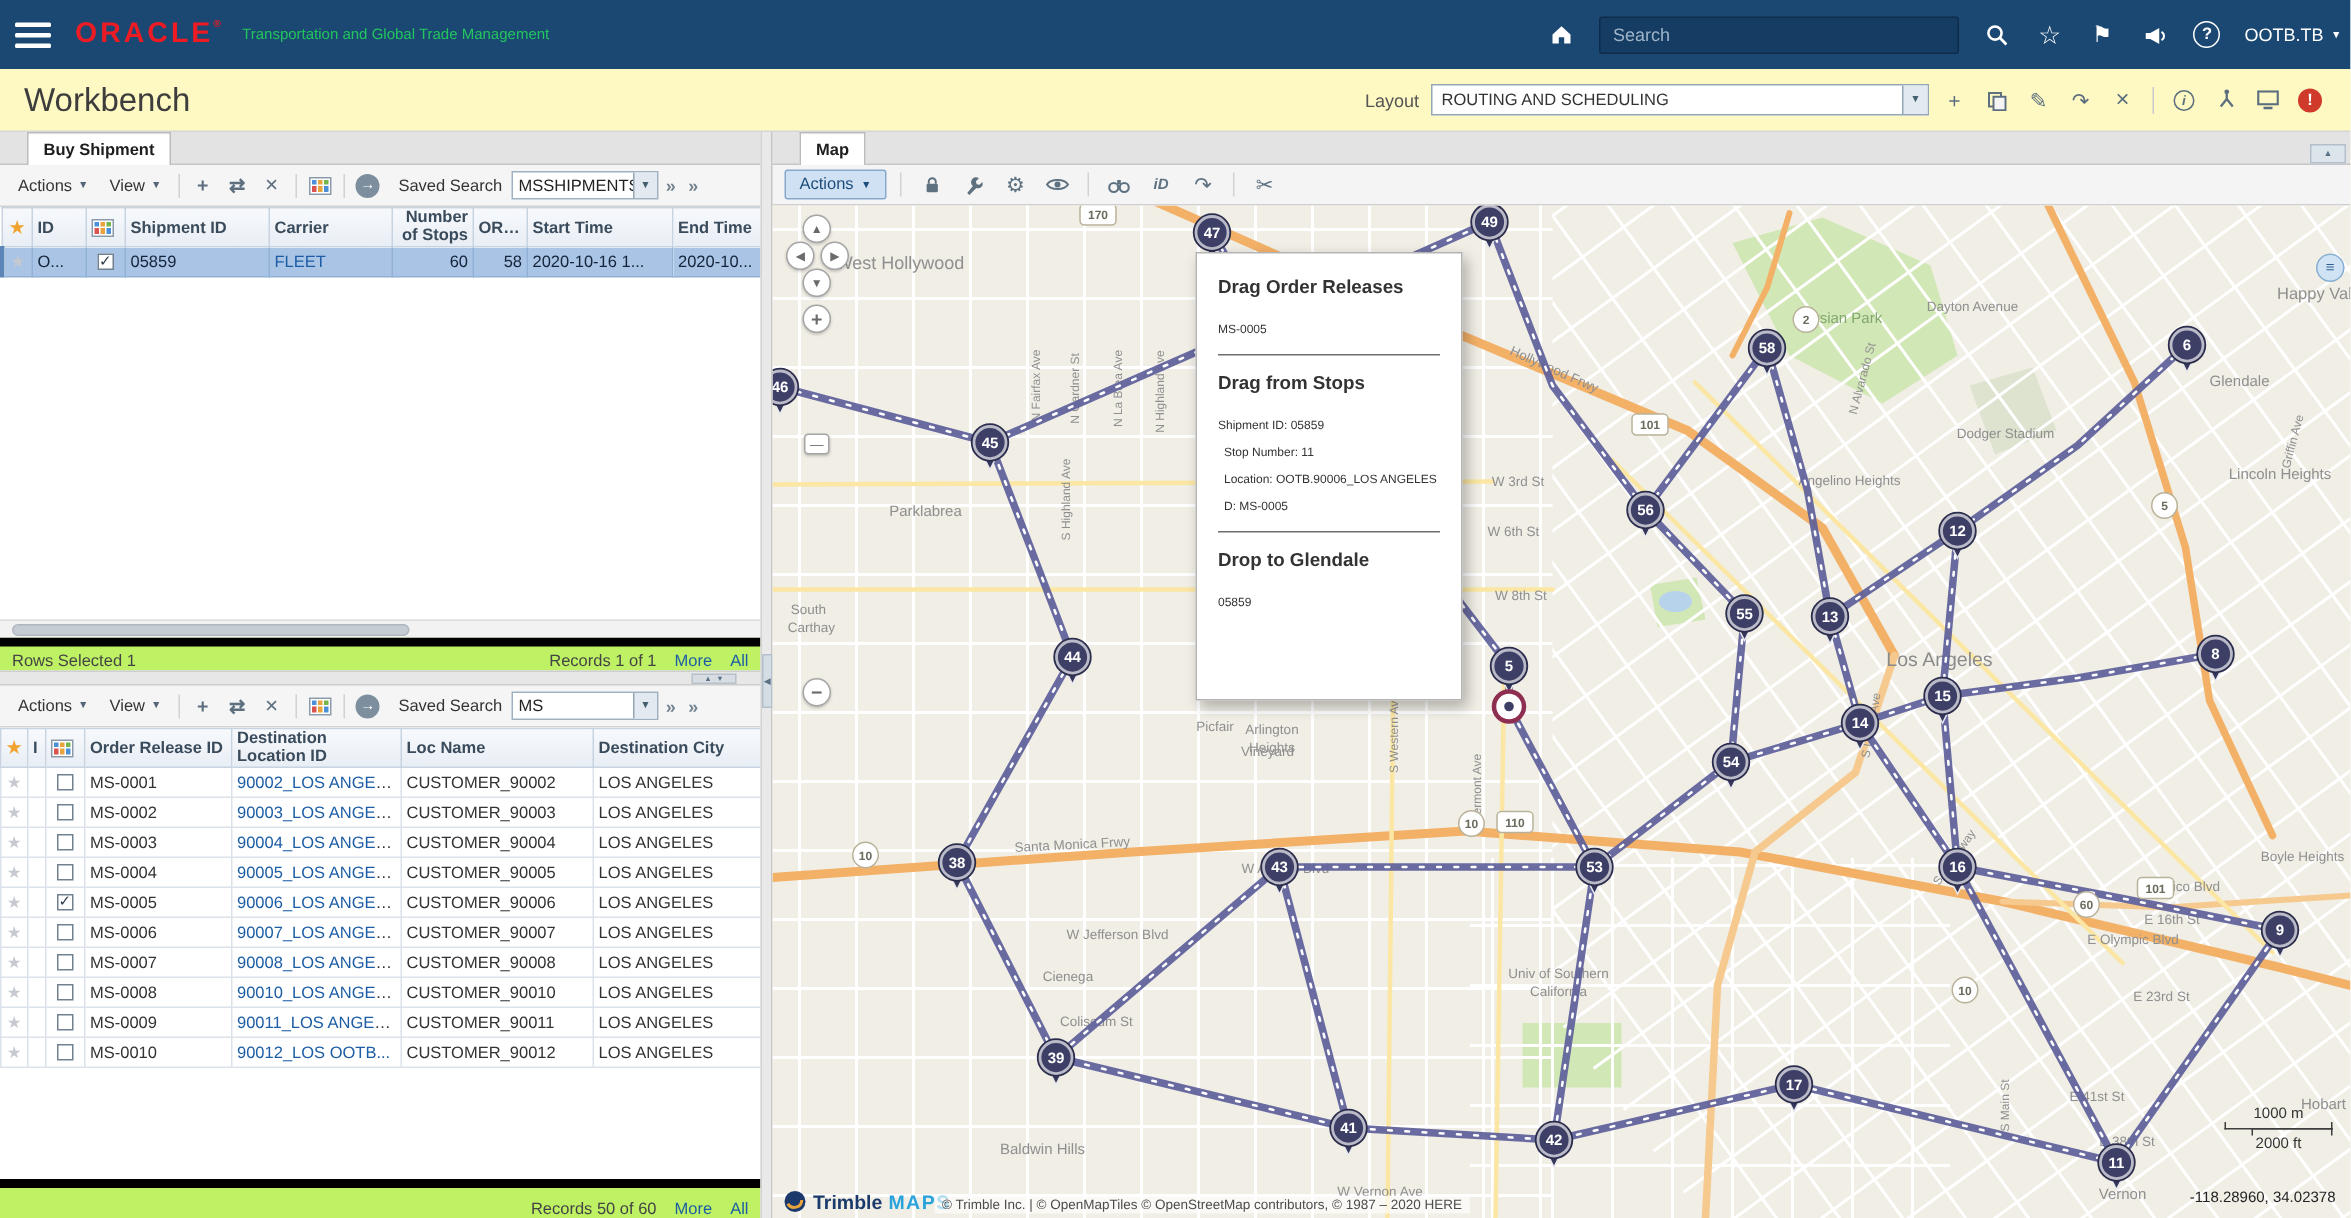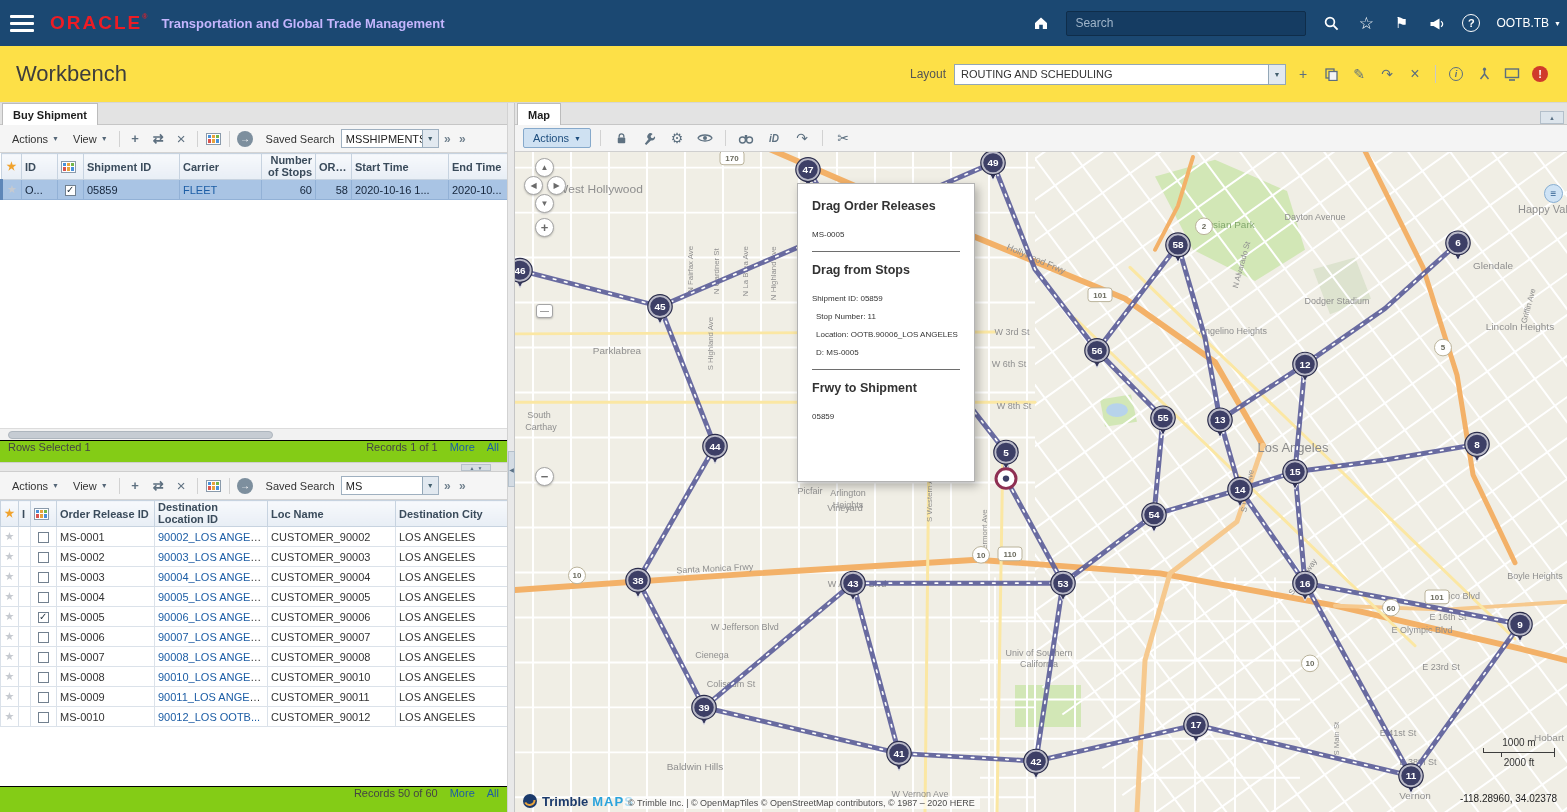--- a/index.html
+++ b/index.html
@@ -6,49 +6,49 @@
 html,body{width:1567px;height:812px;overflow:hidden}
 body{font-family:"Liberation Sans",sans-serif;font-size:11px;color:#333;background:#fff}
 .app{width:1567px;height:812px;display:flex;flex-direction:column}
 
 
 .topbar{flex:0 0 46px;background:#1b4872;display:flex;align-items:center;color:#fff;padding:0 6px}
 .hamburger{width:24px;height:17px;display:flex;flex-direction:column;justify-content:space-between;margin:0 16px 0 4px;cursor:pointer}
 .hamburger div{height:3px;background:#fff;border-radius:1px}
 .brand{font-size:19px;font-weight:bold;letter-spacing:2px;color:#ed1c24;display:flex;align-items:flex-start}
 .brand sup{font-size:7px;margin-top:1px}
-.app-title{font-size:13px;margin-left:12px;color:#c4b5fd;font-weight:700}
+.app-title{font-size:10px;margin-left:12px;color:#22c55e;font-weight:400}
 .topbar-right{margin-left:auto;display:flex;align-items:center;gap:15px}
 .tb-ic{width:20px;height:20px;display:flex;align-items:center;justify-content:center;cursor:pointer;color:#fff}
 .gsearch{width:240px;height:25px;background:#153c62;border:1px solid #0f2d4a;border-radius:2px;color:#dfe7ef;padding:0 8px;font-size:12px;font-family:"Liberation Sans",sans-serif}
 .gsearch::placeholder{color:#9fb4c9}
 .qmark{width:18px;height:18px;border:1.5px solid #fff;border-radius:50%;display:flex;align-items:center;justify-content:center;font-size:11px;font-weight:bold}
 .user{display:flex;align-items:center;gap:5px;font-size:12px;cursor:pointer}
 .car{font-size:7px}
 
 
-.wbbar{flex:0 0 42px;background:#fde047;display:flex;align-items:center;padding:15px 16px;border-bottom:1px solid #d6d6d6;position:relative}
+.wbbar{flex:0 0 42px;background:#fef9c3;display:flex;align-items:center;padding:2px 16px;border-bottom:1px solid #d6d6d6;position:relative}
 .wb-title{font-size:22px;color:#3d3d3d;font-weight:400}
 .wb-right{margin-left:auto;display:flex;align-items:center;gap:6px}
 .layout-label{font-size:12px;color:#555;margin-right:2px}
 .layout-select{width:332px;height:21px;border:1px solid #93a7b7;background:#fff;display:flex;align-items:center;font-size:11px;color:#333;padding-left:6px;cursor:pointer}
 .caret-box{margin-left:auto;width:17px;height:100%;background:#e2e9f0;border-left:1px solid #93a7b7;display:flex;align-items:center;justify-content:center;font-size:7px;color:#44606e}
 .wbbtn{width:22px;height:22px;display:flex;align-items:center;justify-content:center;color:#5c6e7e;cursor:pointer;font-size:14px}
 .info-c{width:14px;height:14px;border:1.4px solid #5c6e7e;border-radius:50%;font-size:9px;font-style:italic;font-weight:bold;display:flex;align-items:center;justify-content:center}
 .alert-c{width:16px;height:16px;background:#d03a2b;border-radius:50%;color:#fff;font-size:11px;font-weight:bold;display:flex;align-items:center;justify-content:center}
 .wb-sep{width:1px;height:18px;background:#c9c9c9;margin:0 3px}
 
 
 .main{flex:1;display:flex;min-height:0}
 .left-col{width:507px;display:flex;flex-direction:column;min-width:0}
 .col-splitter{width:8px;background:#e9e9e9;border-left:1px solid #d2d2d2;border-right:1px solid #c6c6c6;position:relative}
 .v-handle{position:absolute;top:348px;left:0;width:7px;height:36px;background:#d4dce4;border:1px solid #b4c0cb;color:#5a7186;font-size:6px;display:flex;align-items:center;justify-content:center;cursor:col-resize}
 .right-col{flex:1;display:flex;flex-direction:column;min-width:0}
 
-.tabstrip{flex:0 0 22px;background:#e3e3e3;display:flex;align-items:flex-end;padding-left:2px;border-bottom:1px solid #c6c6c6}
+.tabstrip{flex:0 0 22px;background:#e3e3e3;display:flex;align-items:flex-end;padding-left:18px;border-bottom:1px solid #c6c6c6}
 .tab{height:20px;padding:0 10px;display:flex;align-items:center;font-size:11px;color:#444;background:#d3d3d3;border:1px solid #bcbcbc;border-bottom:none;margin-right:2px;cursor:pointer;white-space:nowrap}
 .tab.active{background:#fff;font-weight:bold;color:#1d1d1d;height:22px;margin-bottom:-1px}
 .strip-right{margin-left:auto;display:flex;align-items:center;padding-right:3px}
 .collapse-btn{width:24px;height:13px;background:#dde5ec;border:1px solid #b3bfca;font-size:6px;color:#5a7186;display:flex;align-items:center;justify-content:center;cursor:pointer}
 
 .toolbar{flex:0 0 28px;background:#f5f5f5;border-bottom:1px solid #d3d3d3;display:flex;align-items:center;padding:0 6px;gap:2px}
 .menu-btn{display:flex;align-items:center;gap:4px;padding:3px 6px;font-size:11px;color:#333;cursor:pointer}
 .menu-btn .car{color:#567}
 .tb-sep{width:1px;height:16px;background:#d2d2d2;margin:0 3px}
 .tbbtn{width:21px;height:20px;display:flex;align-items:center;justify-content:center;color:#5e7080;font-size:13px;cursor:pointer;font-weight:bold}
@@ -75,21 +75,21 @@
 .rowstar{color:#c6cad0;font-size:11px}
 td.c-chk,th.c-chk{text-align:center}
 input[type=checkbox]{appearance:none;width:11px;height:11px;border:1px solid #71808f;background:#fff;position:relative;vertical-align:middle;cursor:pointer}
 input[type=checkbox]:checked::after{content:"✓";position:absolute;left:0;top:-2px;font-size:10px;color:#2b3a48}
 .link{color:#1c5da5;cursor:pointer}
 tr.sel-row td{background:#a9c4e4;border-color:#92b1d6;color:#14243a}
 tr.sel-row td:first-child{border-left:3px solid #5d86b8}
 
 .hscroll{flex:0 0 12px;background:#f2f2f2;border-top:1px solid #dcdcdc;position:relative}
 .hthumb{position:absolute;left:8px;top:2px;width:265px;height:8px;background:#c6ccd3;border:1px solid #aeb6be;border-radius:4px;cursor:pointer}
-.panel-footer{flex:0 0 22px;background:#84cc16;border-top:1px solid #000000;display:flex;align-items:flex-start;padding:0 8px;color:#444}
+.panel-footer{flex:0 0 22px;background:#bef264;border-top:6px solid #000000;display:flex;align-items:flex-end;padding:0 8px;color:#444}
 .pf-right{margin-left:auto;display:flex;gap:12px;align-items:center}
 .h-splitter{flex:0 0 10px;background:#e7e7e7;border-top:1px solid #cecece;border-bottom:1px solid #cecece;position:relative}
 .h-handle{position:absolute;right:16px;top:1px;width:30px;height:7px;background:#d7dde3;border:1px solid #b7c1cb;font-size:5px;color:#5a7186;display:flex;align-items:center;justify-content:center;gap:3px;cursor:row-resize}
 
 
 .map-toolbar{flex:0 0 27px;background:#f4f4f4;border-bottom:1px solid #cfcfcf;display:flex;align-items:center;padding:0 8px;gap:6px}
 .map-actions{display:flex;align-items:center;gap:5px;background:#cfe1f2;border:1px solid #86a9cb;color:#1d4d7d;padding:3px 9px;font-size:11px;border-radius:2px;cursor:pointer}
 .mapbtn{width:22px;height:20px;display:flex;align-items:center;justify-content:center;color:#5e7181;font-size:13px;cursor:pointer}
 .map-canvas{flex:1;position:relative;overflow:hidden;background:#efede4}
 .map-canvas svg.base{position:absolute;inset:0;width:100%;height:100%}
@@ -965,21 +965,21 @@
           <div class="tt-gap"></div>
           <div class="tt-i">MS-0005</div>
           <hr class="tt-hr">
           <div class="tt-h">Drag from Stops</div>
           <div class="tt-gap"></div>
           <div class="tt-i">Shipment ID: 05859</div>
           <div class="tt-i ind">Stop Number: 11</div>
           <div class="tt-i ind">Location: OOTB.90006_LOS ANGELES</div>
           <div class="tt-i ind">D: MS-0005</div>
           <hr class="tt-hr">
-          <div class="tt-h">Frwy to Shipment</div>
+          <div class="tt-h">Drop to Glendale</div>
           <div class="tt-gap"></div>
           <div class="tt-i">05859</div>
         </div>
 
         <div class="map-ctl" style="left:20px;top:6px">▲</div>
         <div class="map-ctl" style="left:9px;top:24px">◀</div>
         <div class="map-ctl" style="left:32px;top:24px">▶</div>
         <div class="map-ctl" style="left:20px;top:42px">▼</div>
         <div class="map-ctl big" style="left:20px;top:66px">+</div>
         <div class="map-ctl square" style="left:21px;top:152px">—</div>

